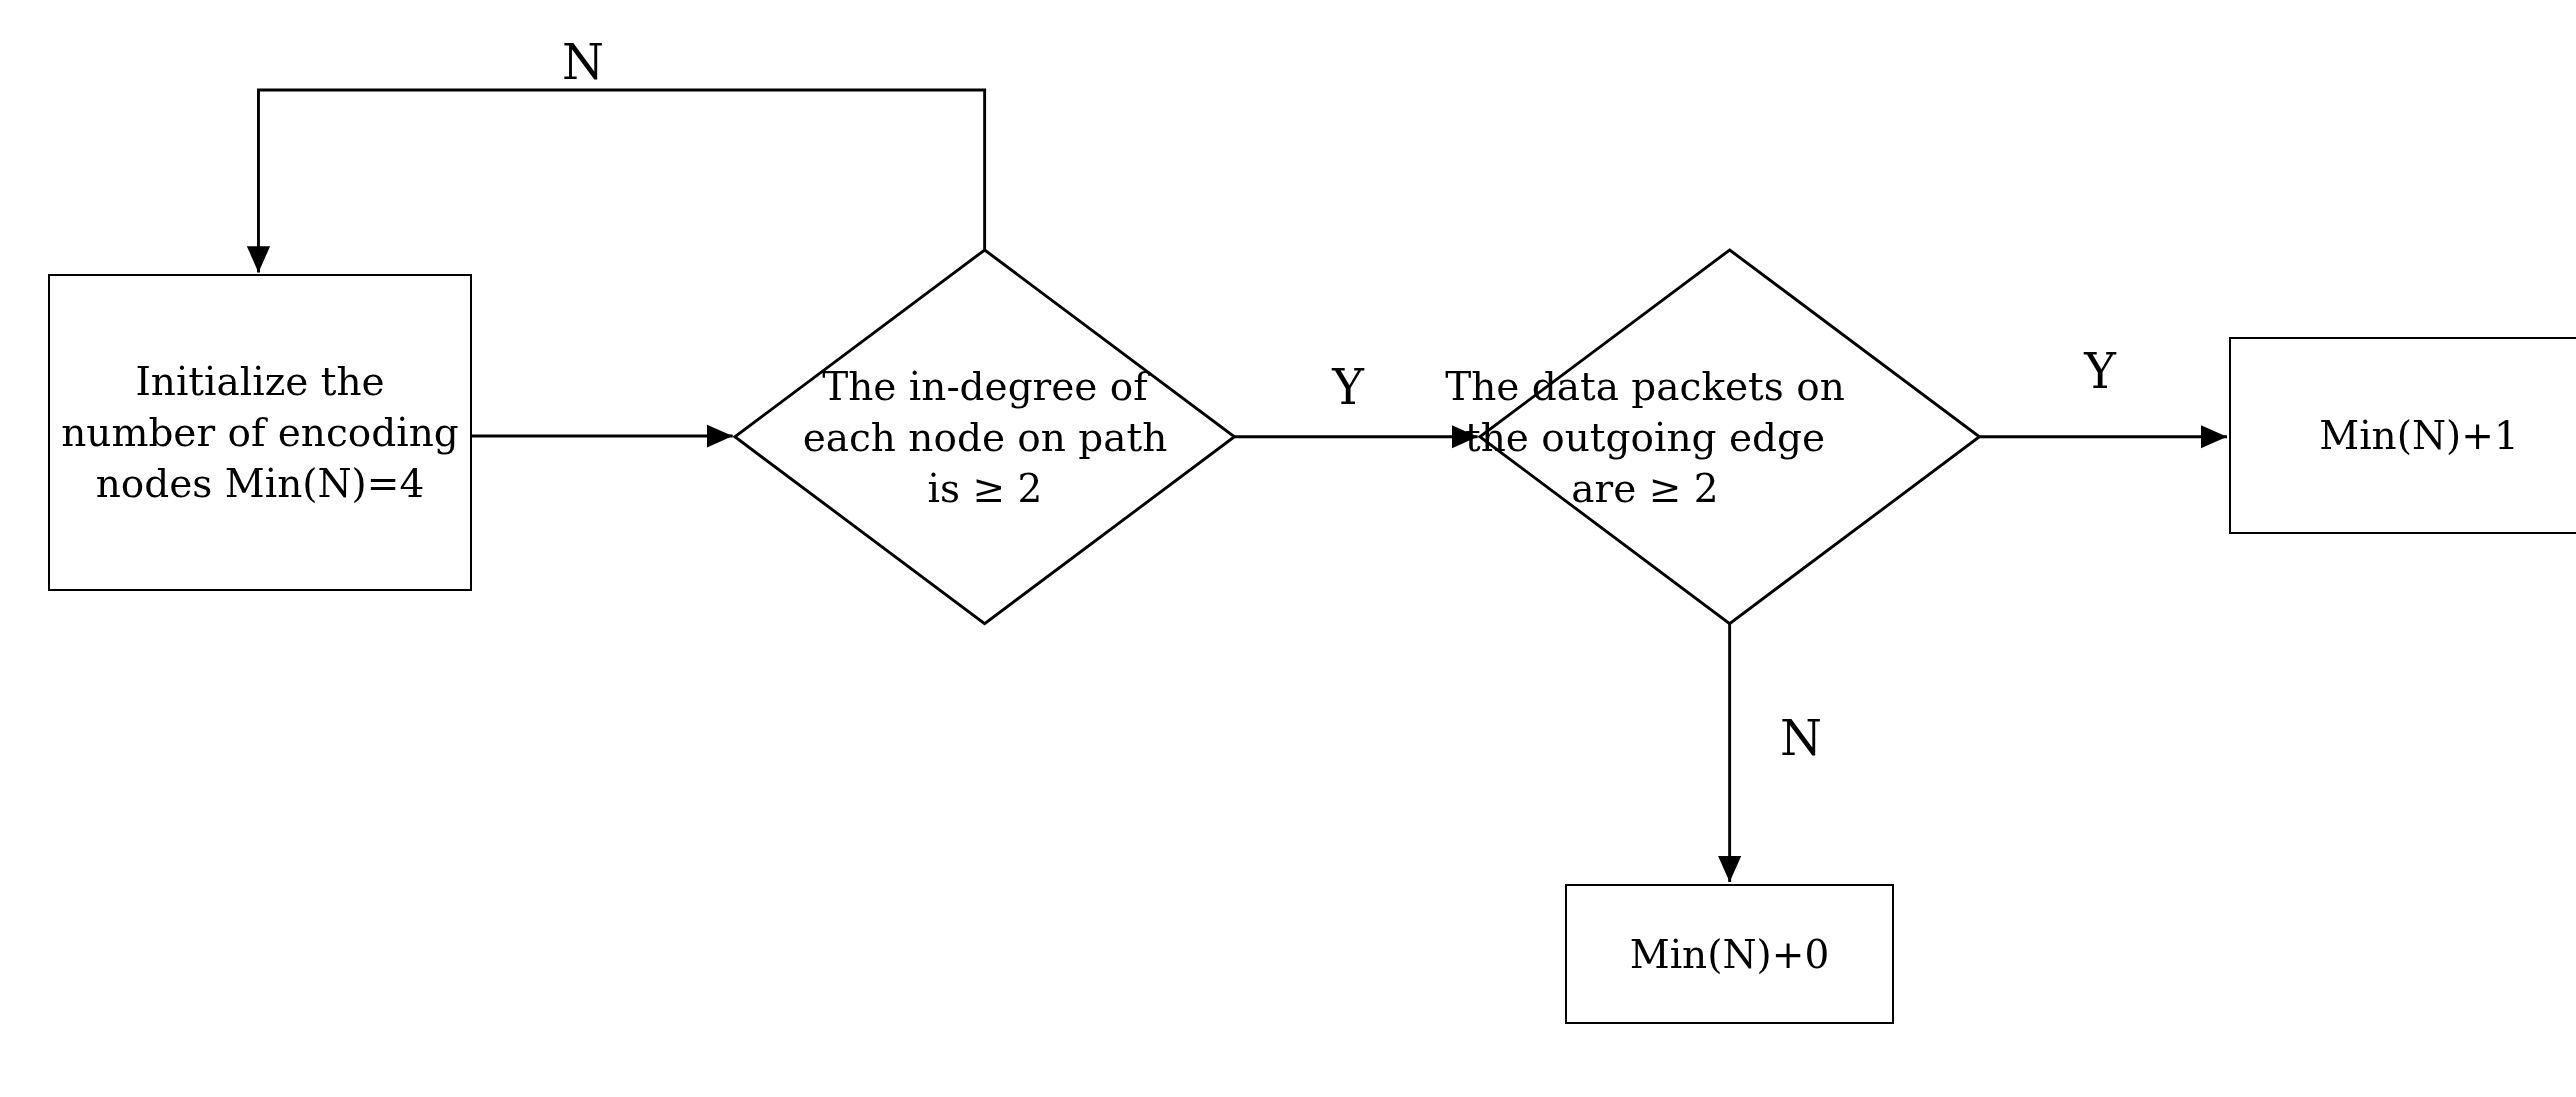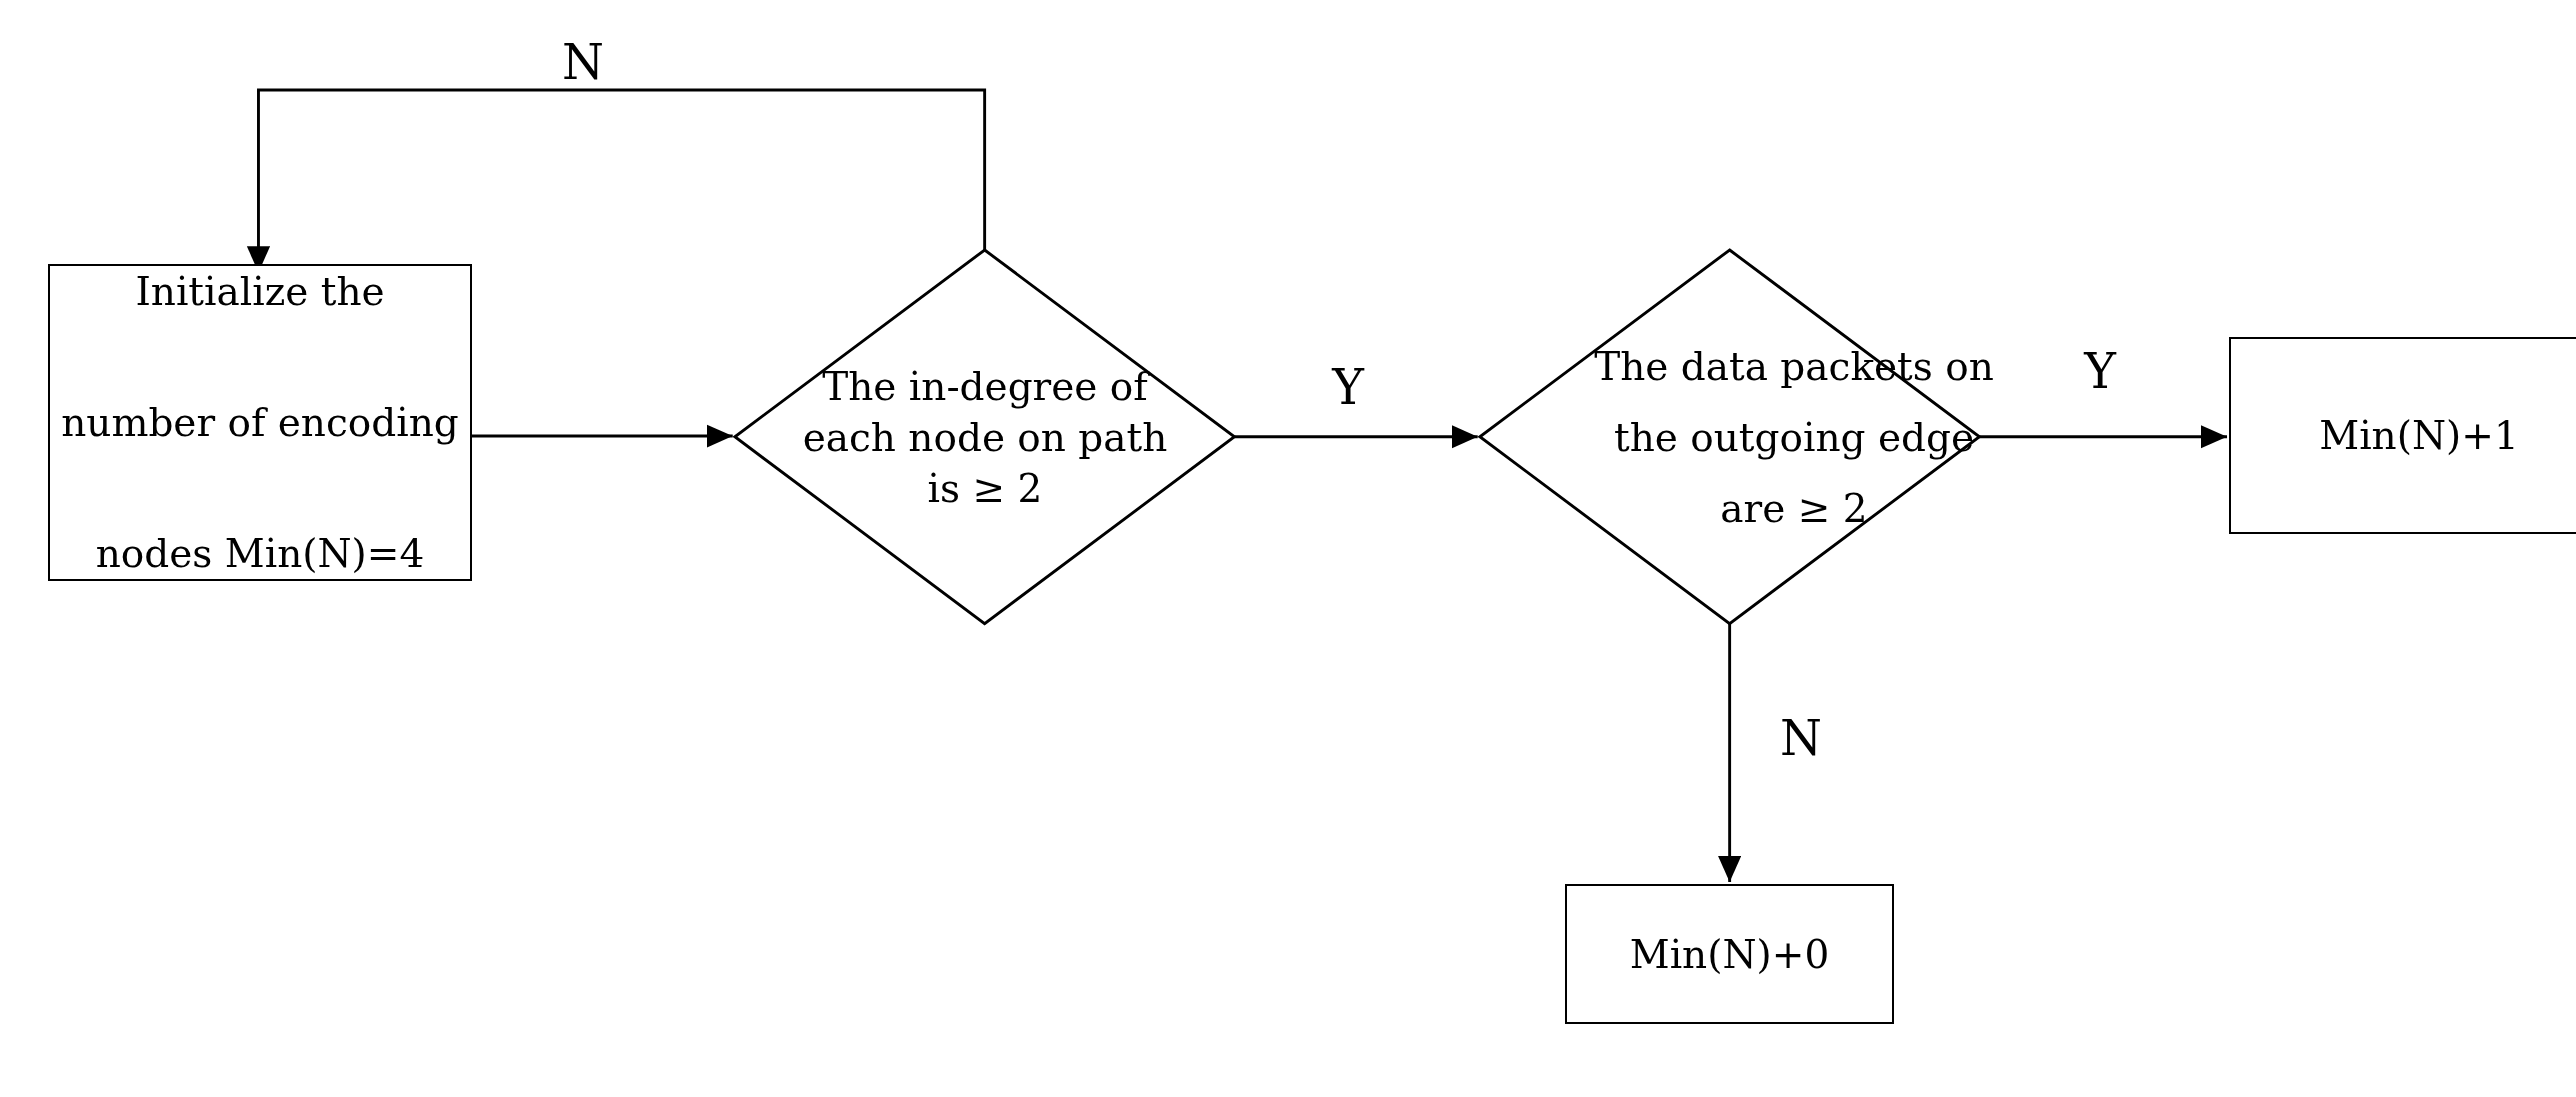--- a/index.html
+++ b/index.html
@@ -47,25 +47,25 @@
     white-space: nowrap;
   }
   .edge-label {
     position: absolute;
     transform: translate(-50%, -50%);
     font-size: 48px;
     line-height: 48px;
     white-space: nowrap;
   }
   
-  #init-box      { left: 48px;  top: 264px;  width: 424px; height: 317px; justify-content: space-between; }
+  #init-box      { left: 48px;  top: 274px;  width: 424px; height: 317px; }
   #min1-box      { left: 2229px; top: 337px; width: 380px; height: 197px; }
   #min0-box      { left: 1565px; top: 884px; width: 329px; height: 140px; }
   #indegree-text { left: 985px; top: 437px; width: 579px; }
-  #packets-text  { left: 1794px; top: 437px; width: 579px; gap: 20px; }
+  #packets-text  { left: 1645px; top: 437px; width: 579px; }
   #label-loop-n     { left: 583px;  top: 62px; }
   #label-indegree-y { left: 1348px; top: 387px; }
   #label-packets-y  { left: 2100px; top: 371px; }
   #label-packets-n  { left: 1801px; top: 738px; }
 </style>
 </head>
 <body>
 
 <div id="canvas">
 

